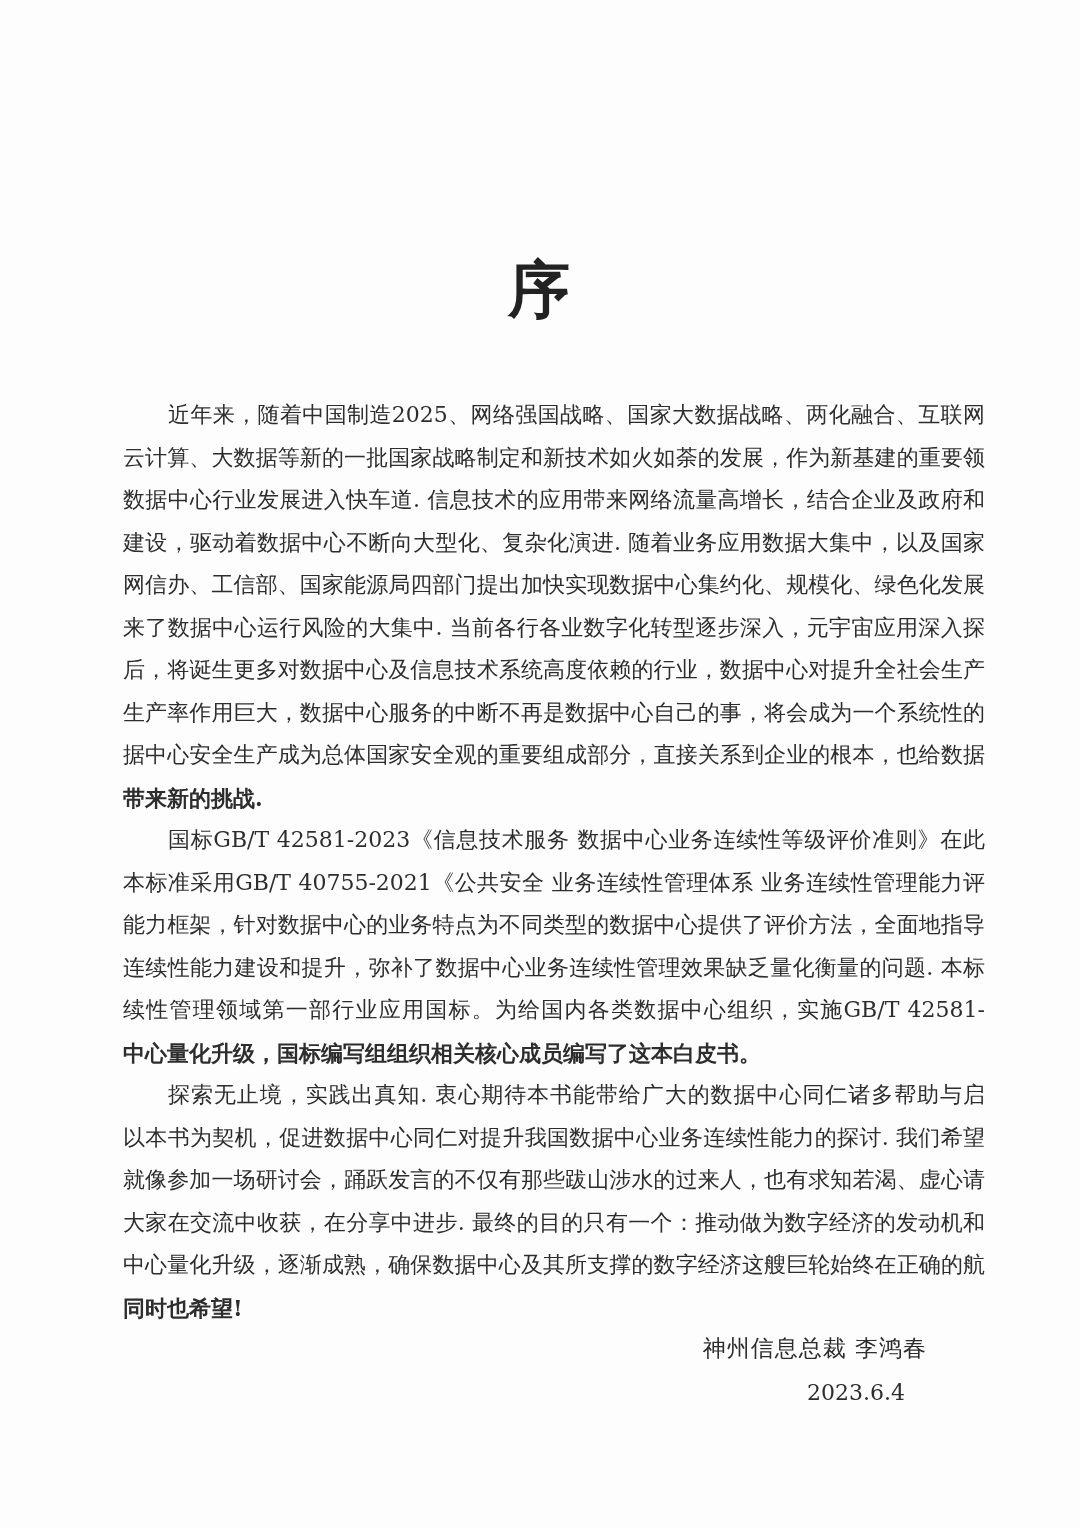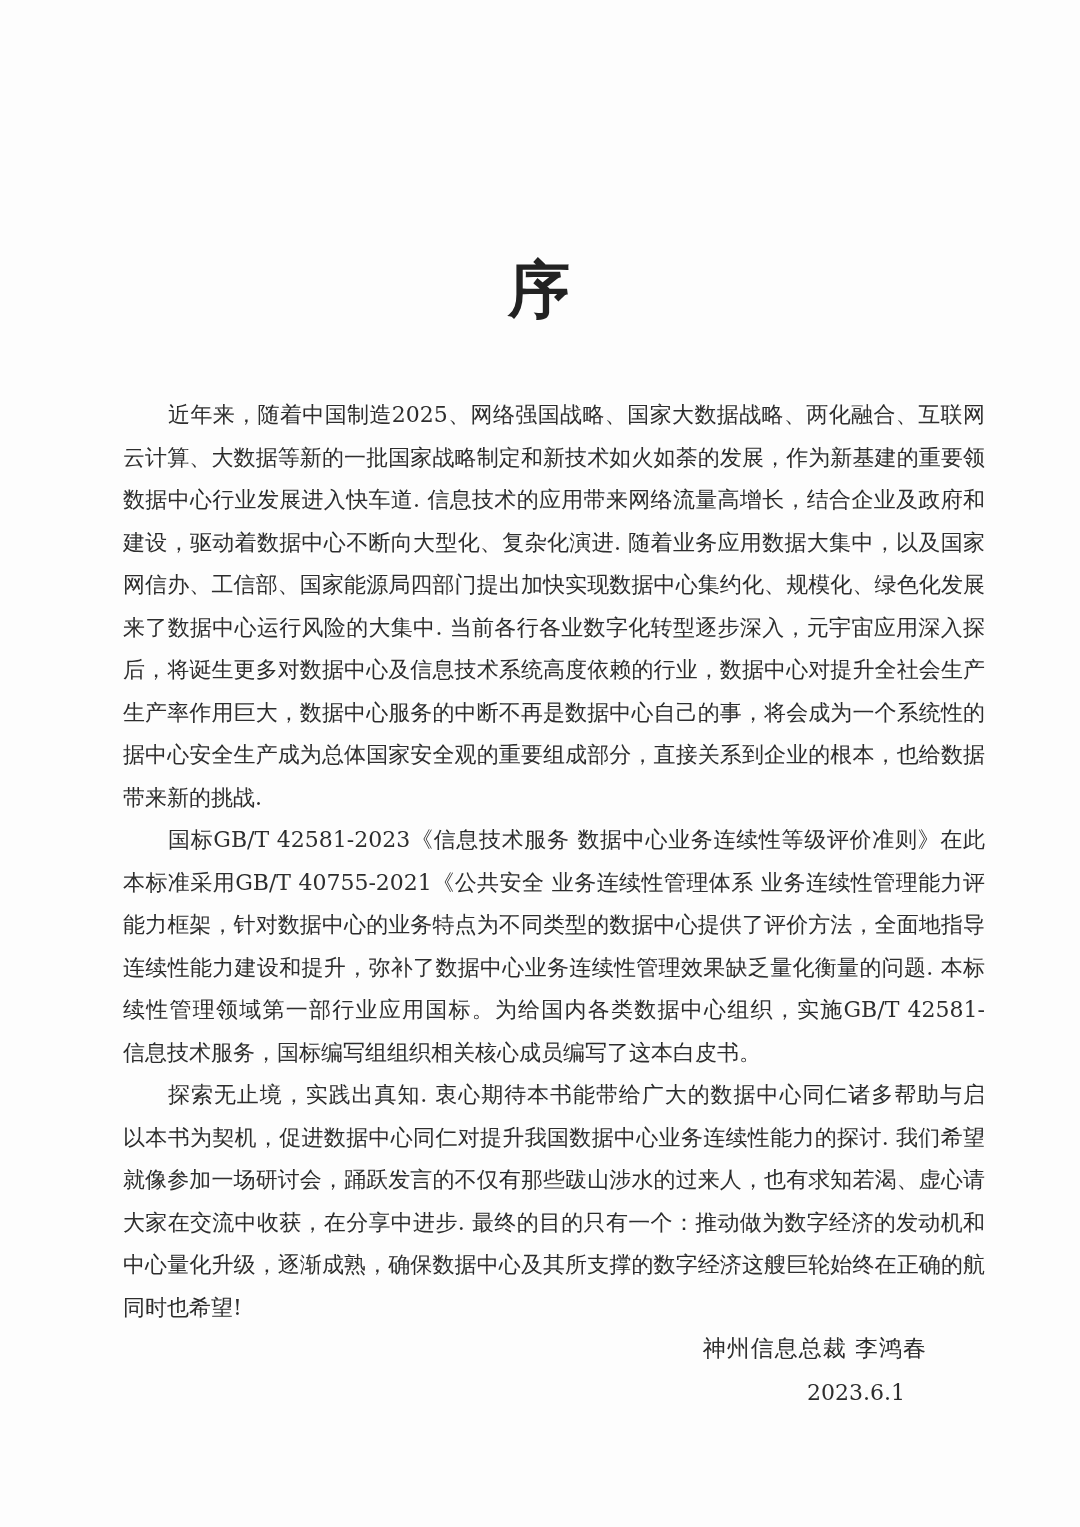--- a/index.html
+++ b/index.html
@@ -41,20 +41,21 @@
     text-align: justify;
     text-align-last: justify;
     overflow: hidden;
     white-space: normal;
   }
   .line.indent {
     text-indent: 45px;
   }
   .line.last {
     text-align-last: left;
+    font-weight: bold;
   }
   .signature {
     position: absolute;
     top: 1333px;
     right: 153px;
     font-size: 23px;
     letter-spacing: 1px;
     color: #2d2d2d;
   }
   .date {
@@ -79,23 +80,23 @@
       <div class="line">来了数据中心运行风险的大集中. 当前各行各业数字化转型逐步深入，元宇宙应用深入探索，在银行业</div>
       <div class="line">后，将诞生更多对数据中心及信息技术系统高度依赖的行业，数据中心对提升全社会生产效率和全要素</div>
       <div class="line">生产率作用巨大，数据中心服务的中断不再是数据中心自己的事，将会成为一个系统性的社会风险，数</div>
       <div class="line">据中心安全生产成为总体国家安全观的重要组成部分，直接关系到企业的根本，也给数据中心从业人员</div>
       <div class="line last">带来新的挑战.</div>
       <div class="line indent">国标GB/T 42581-2023《信息技术服务 数据中心业务连续性等级评价准则》在此背景下应运而生.</div>
       <div class="line">本标准采用GB/T 40755-2021《公共安全 业务连续性管理体系 业务连续性管理能力评估指南》给出的</div>
       <div class="line">能力框架，针对数据中心的业务特点为不同类型的数据中心提供了评价方法，全面地指导数据中心业务</div>
       <div class="line">连续性能力建设和提升，弥补了数据中心业务连续性管理效果缺乏量化衡量的问题. 本标准也是业务连</div>
       <div class="line">续性管理领域第一部行业应用国标。为给国内各类数据中心组织，实施GB/T 42581-2023提供参考，促</div>
-      <div class="line last">信息技术服务，国标编写组组织相关核心成员编写了这本白皮书。</div>
+      <div class="line last">中心量化升级，国标编写组组织相关核心成员编写了这本白皮书。</div>
       <div class="line indent">探索无止境，实践出真知. 衷心期待本书能带给广大的数据中心同仁诸多帮助与启发，同时也希望</div>
       <div class="line">以本书为契机，促进数据中心同仁对提升我国数据中心业务连续性能力的探讨. 我们希望阅读这本白书</div>
       <div class="line">就像参加一场研讨会，踊跃发言的不仅有那些跋山涉水的过来人，也有求知若渴、虚心请教的后来人.</div>
       <div class="line">大家在交流中收获，在分享中进步. 最终的目的只有一个：推动做为数字经济的发动机和压舱石的数据</div>
       <div class="line">中心量化升级，逐渐成熟，确保数据中心及其所支撑的数字经济这艘巨轮始终在正确的航道上乘风破浪，</div>
       <div class="line last">同时也希望!</div>
     </div>
   <div class="signature">神州信息总裁  李鸿春</div>
-  <div class="date">2023.6.1</div>
+  <div class="date">2023.6.4</div>
 </div>
 
 </body></html>

